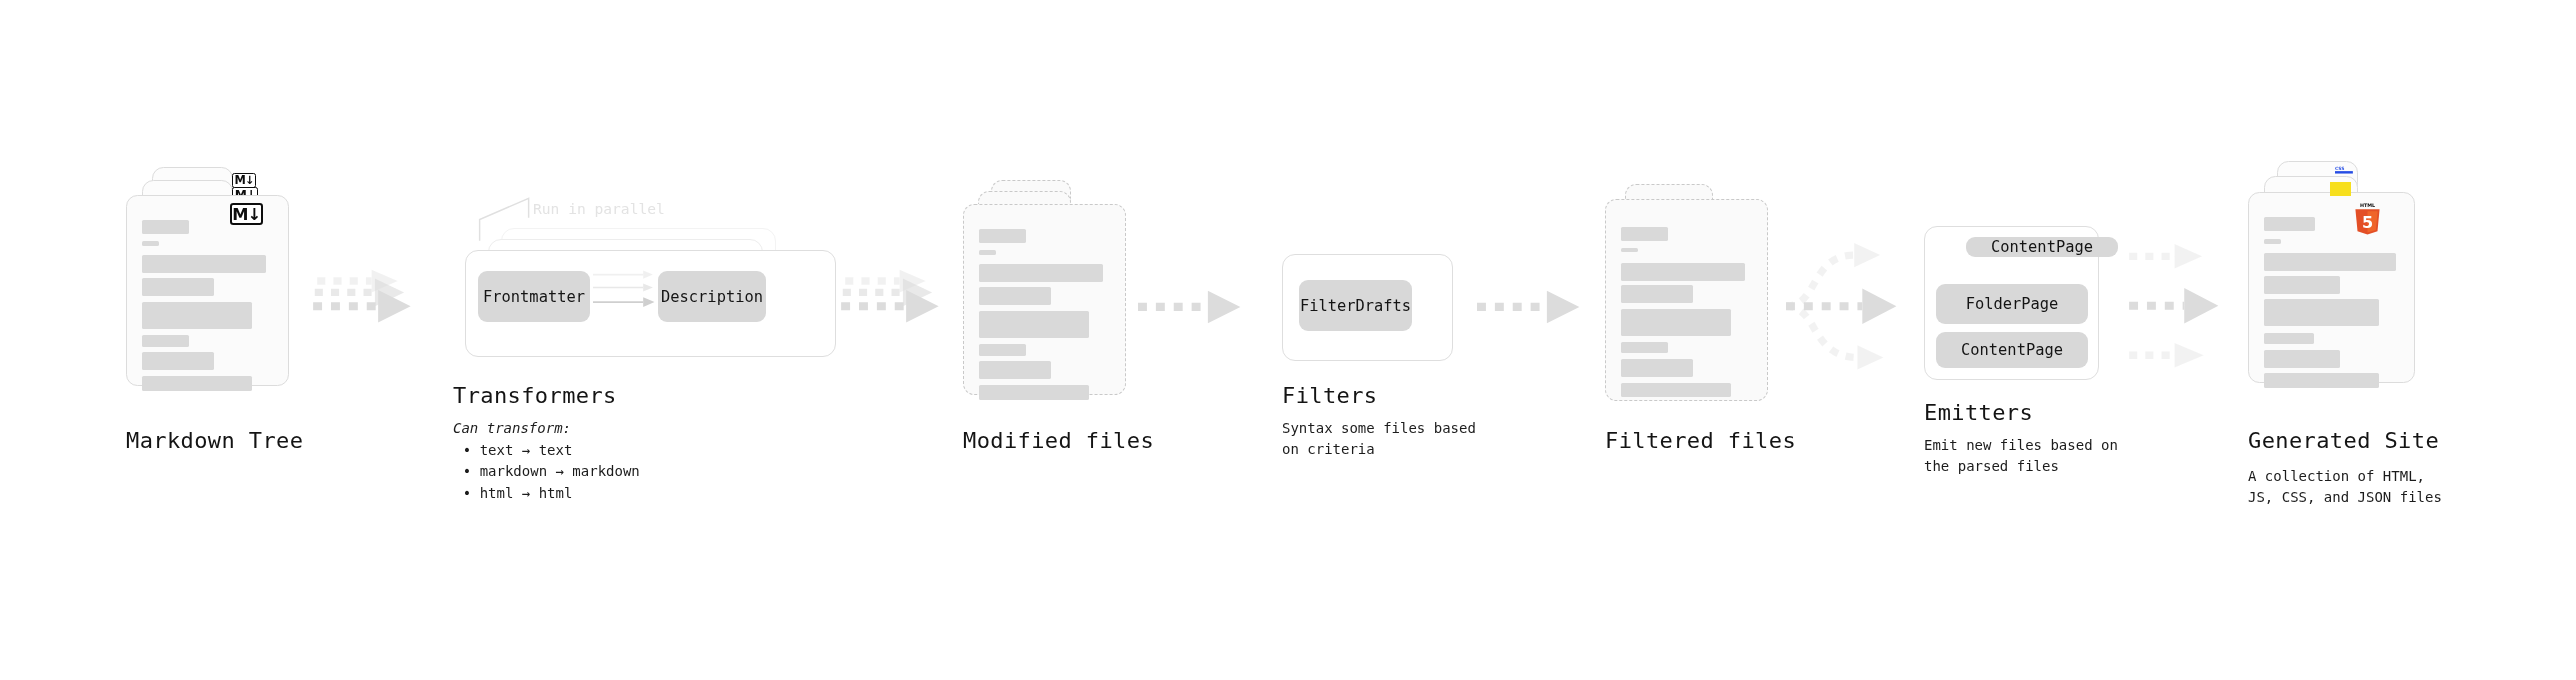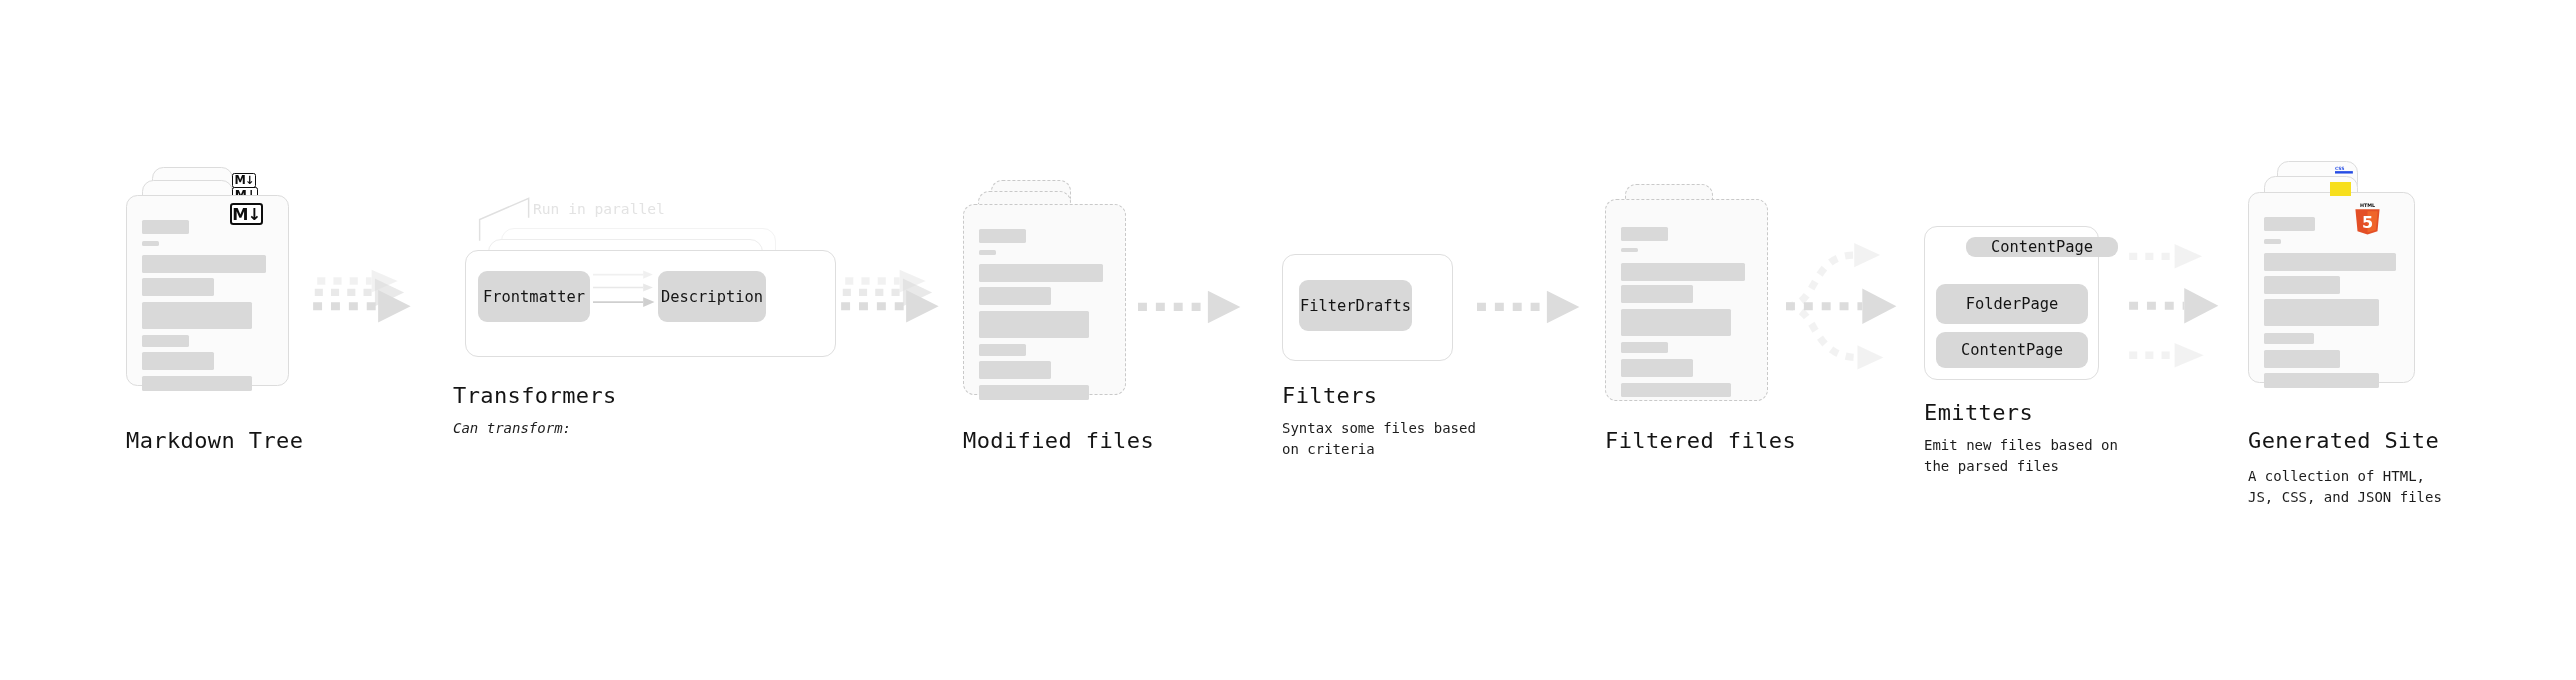--- a/index.html
+++ b/index.html
@@ -151,20 +151,25 @@
       </g>
       <g opacity="1">
         <line x1="0" y1="42" x2="62" y2="42" stroke="#cfcfcf" stroke-width="2"></line>
         <polygon points="62,36 76,42 62,48" fill="#cfcfcf"></polygon>
       </g>
     </svg>
   </div>
 
   <div class="stage-title" style="position:absolute; left:453px; top:383px;">Transformers</div>
   <div class="stage-sub" style="position:absolute; left:453px; top:418px;font-style:italic;">Can transform:</div>
+  <div class="bullets" style="position:absolute; left:453px; top:439px;">
+    <div class="bullet">text → text</div>
+    <div class="bullet">markdown → markdown</div>
+    <div class="bullet">html → html</div>
+  </div>
 
   <svg class="arrow-svg" style="left:841px; top:268px; width:114px; height:65px;" viewBox="0 0 140 80" width="114" height="65">
     <g opacity="0.38">
       <line x1="5" y1="16" x2="72" y2="16" stroke="#dcdcdc" stroke-width="9" stroke-dasharray="10 10"></line>
       <polygon points="72,2 104,16 72,30" fill="#dcdcdc"></polygon>
     </g>
     <g opacity="0.62">
       <line x1="2" y1="30" x2="76" y2="30" stroke="#dcdcdc" stroke-width="9" stroke-dasharray="10 10"></line>
       <polygon points="76,13 112,30 76,47" fill="#dcdcdc"></polygon>
     </g>

